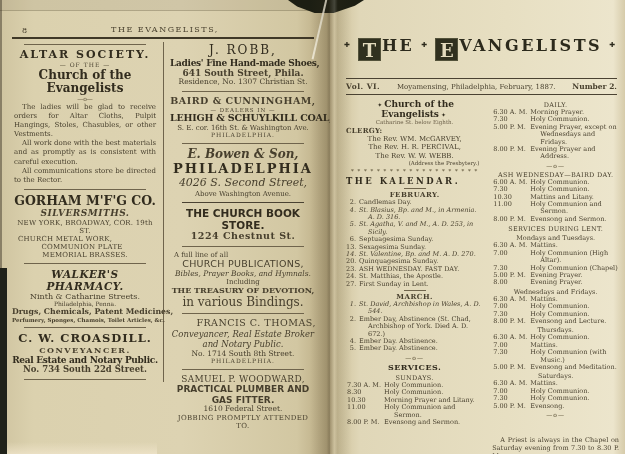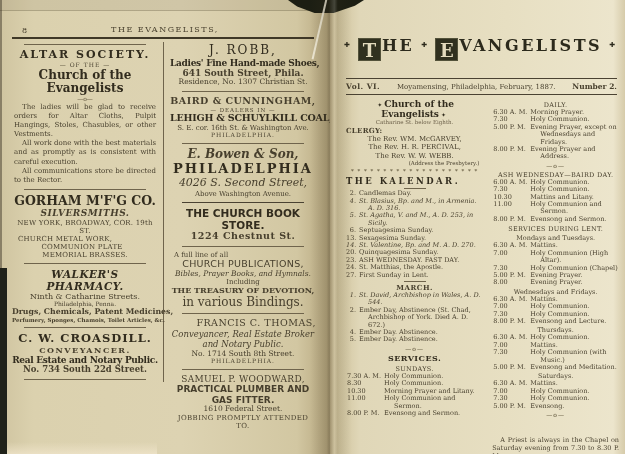--- a/index.html
+++ b/index.html
@@ -258,20 +258,21 @@
         <div>
 
         <div class="clergy-line">The Rev. WM. McGARVEY,</div>
             <div class="clergy-line">The Rev. H. R. PERCIVAL,</div>
             <div class="clergy-line">The Rev. W. W. WEBB.</div>
           </div>
         <div class="clergy-note">(Address the Presbytery.)</div>
         <div class="stars">* * * * * * * * * * * * * * * * * * * *</div>
         <div class="kal-title">THE KALENDAR.</div>
         <div class="mini-rule"></div>
+        <div class="month-label">FEBRUARY.</div>
         <div>
 
         <div class="cal-row">
               <span class="cal-d">2.</span>
               <span class="cal-t">Candlemas Day.</span>
             </div>
             <div class="cal-row it">
               <span class="cal-d">4.</span>
               <span class="cal-t">St. Blasius, Bp. and M., in Armenia. A. D. 316.</span>
             </div>

